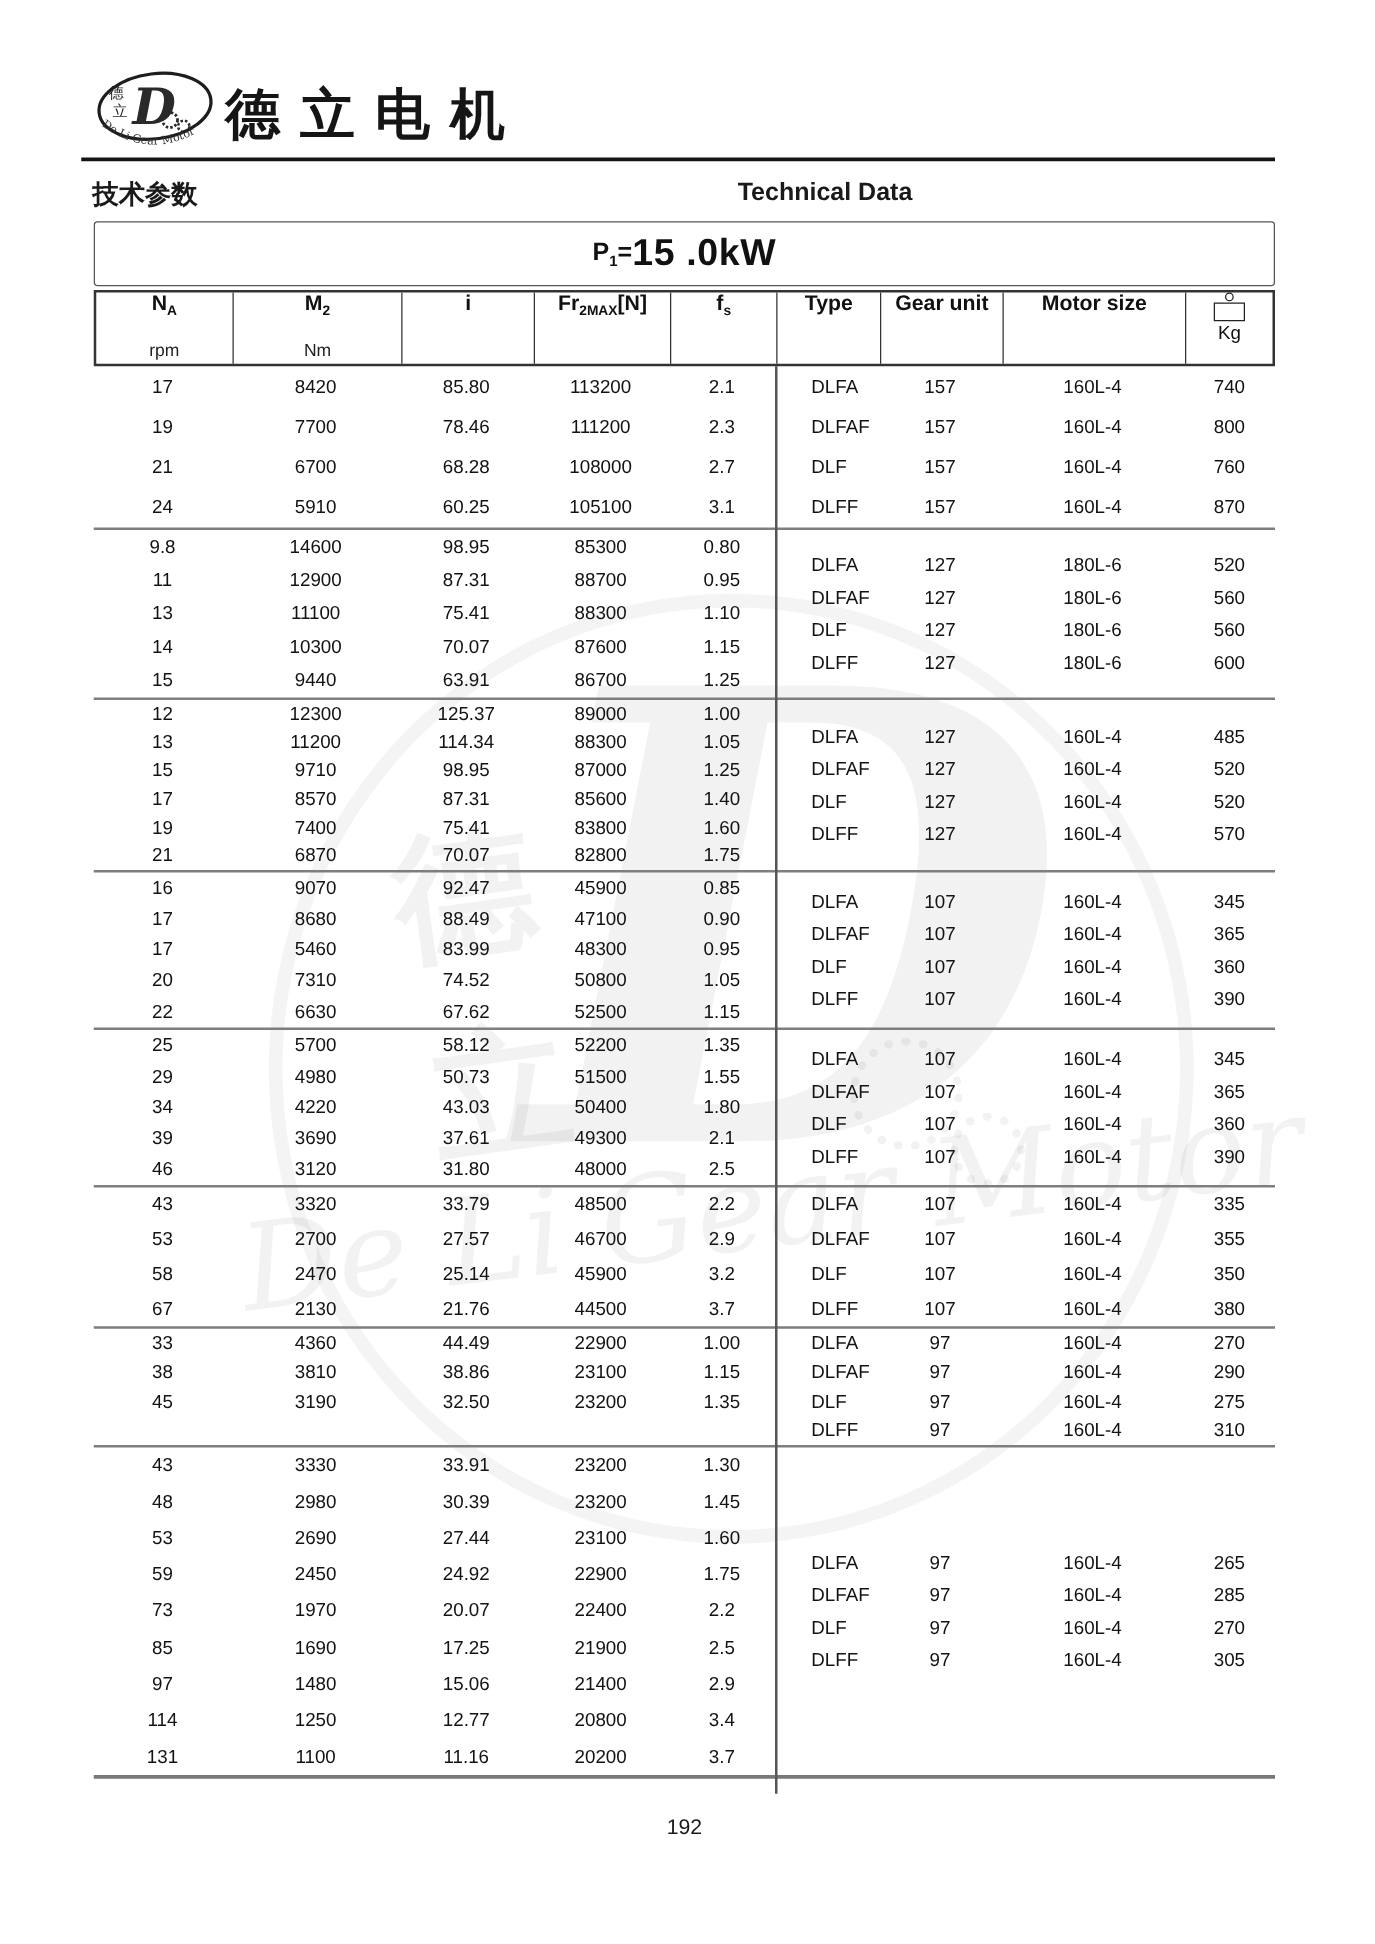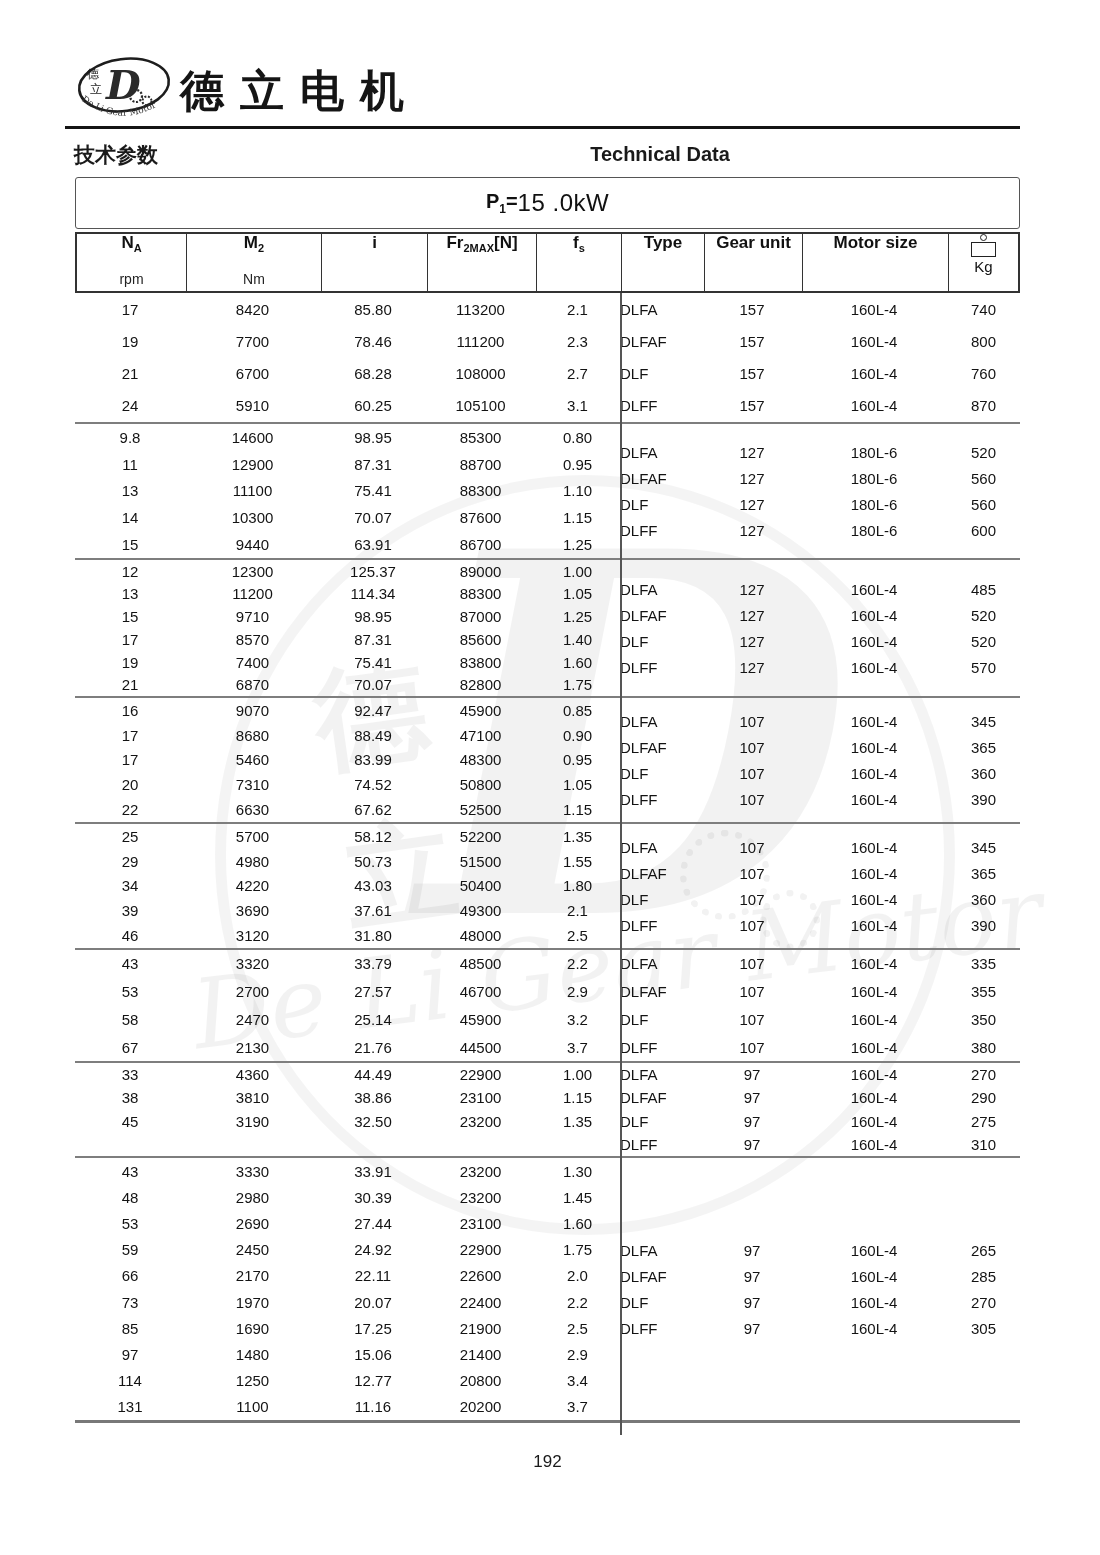--- a/index.html
+++ b/index.html
@@ -31,21 +31,21 @@
     font-weight:bold; font-size:44px; letter-spacing:16px; color:#151515; }
   .top-rule { position:absolute; left:65px; top:126px; width:955px; height:3px; background:#141414; }
   .section-cn { position:absolute; left:74px; top:141px; font-size:21px; font-weight:bold; color:#1a1a1a; }
   .section-en { position:absolute; left:520px; top:143px; width:280px; text-align:center;
     font-size:20px; font-weight:bold; color:#1a1a1a; }
   
   .power-box { position:absolute; left:75px; top:177px; width:945px; height:52px;
     border:1.5px solid #555; border-radius:3px; display:flex; align-items:center; justify-content:center; }
   .power-box .pfx { font-size:20px; font-weight:bold; }
   .power-box .pfx sub { font-size:12px; font-weight:bold; }
-  .power-box .pval { font-size:24px; font-weight:normal; letter-spacing:0.5px; }
+  .power-box .pval { font-size:30px; font-weight:bold; letter-spacing:0.5px; }
   
   .thead { position:absolute; left:75px; top:232px; width:945px; height:61px;
     border:2px solid #333; display:grid;
     grid-template-columns:110px 135px 106px 109px 85px 83px 98px 146px 1fr; }
   .hcell { border-right:1.5px solid #333; display:flex; flex-direction:column;
     align-items:center; justify-content:flex-start; }
   .hcell:last-child { border-right:none; }
   .hmain { font-weight:bold; font-size:17px; color:#111; line-height:1.1; }
   .hmain sub { font-size:11px; font-weight:bold; }
   .hunit { font-size:14px; color:#222; margin-top:17px; }
@@ -57,21 +57,21 @@
   .col-divider { position:absolute; left:545px; top:0; bottom:0; width:2px; background:#555; }
   .group { display:flex; border-bottom:2px solid #7e7e7e; width:100%; }
   .group:last-child { border-bottom:3px solid #787878; }
   .gleft { width:545px; display:flex; flex-direction:column; justify-content:center; }
   .gright { width:400px; display:flex; flex-direction:column; justify-content:center; }
   .gright.match { justify-content:space-evenly; }
   .lrow { flex:1; display:grid; grid-template-columns:110px 135px 106px 109px 85px; align-items:center; }
   .rrow { flex:0 0 26px; display:grid; grid-template-columns:83px 98px 146px 73px; align-items:center; }
   .gright.match .rrow { flex:1; }
   .dcell { text-align:center; font-size:15px; color:#131313; white-space:nowrap; }
-  .type-cell { text-align:left; }
+  .type-cell { text-align:left; padding-left:29px; }
   
   .page-number { position:absolute; left:75px; top:1452px; width:945px; text-align:center;
     font-size:17px; color:#1a1a1a; }
 </style>
 </head>
 <body>
 
 <div class="page">
 
   <div class="wm">
@@ -614,27 +614,20 @@
               <div class="dcell">1.60</div>
             </div>
             <div class="lrow">
               <div class="dcell">59</div>
               <div class="dcell">2450</div>
               <div class="dcell">24.92</div>
               <div class="dcell">22900</div>
               <div class="dcell">1.75</div>
             </div>
             <div class="lrow">
-              <div class="dcell">66</div>
-              <div class="dcell">2170</div>
-              <div class="dcell">22.11</div>
-              <div class="dcell">22600</div>
-              <div class="dcell">2.0</div>
-            </div>
-            <div class="lrow">
               <div class="dcell">73</div>
               <div class="dcell">1970</div>
               <div class="dcell">20.07</div>
               <div class="dcell">22400</div>
               <div class="dcell">2.2</div>
             </div>
             <div class="lrow">
               <div class="dcell">85</div>
               <div class="dcell">1690</div>
               <div class="dcell">17.25</div>

